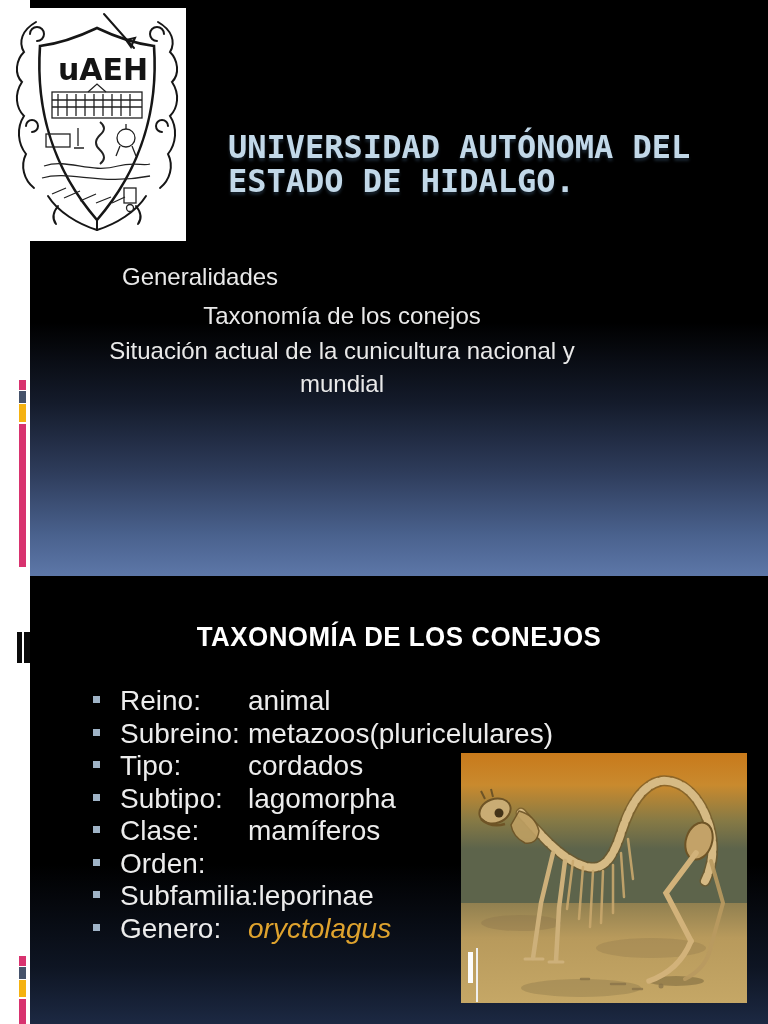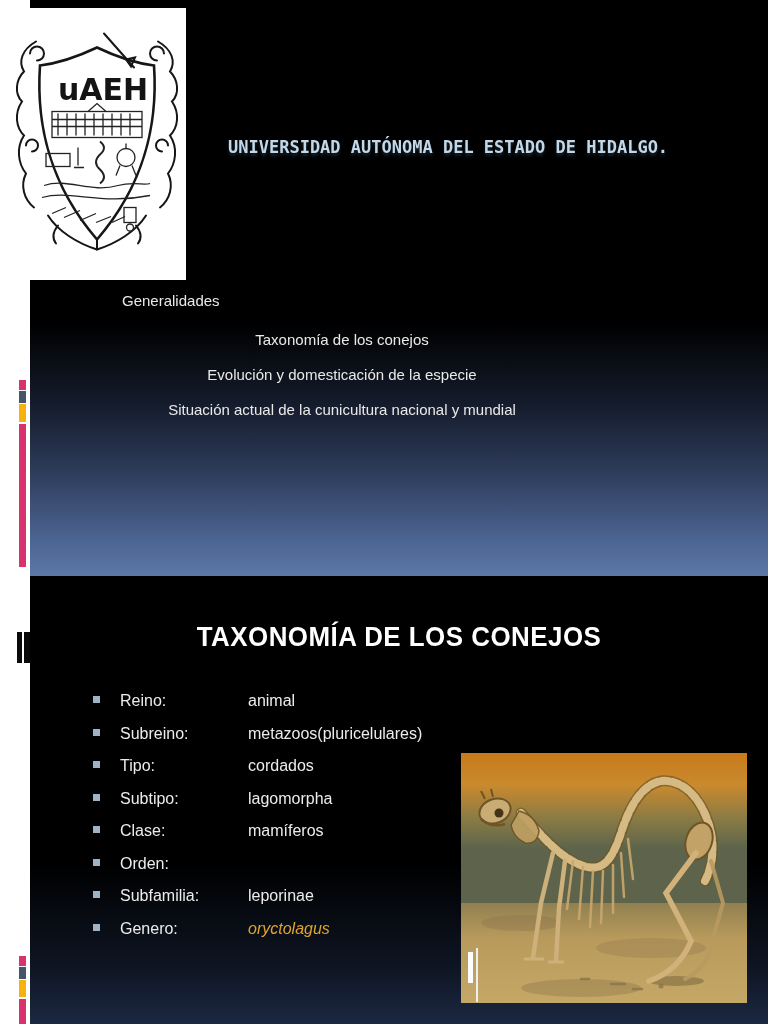--- a/index.html
+++ b/index.html
@@ -3,40 +3,40 @@
 <meta charset="utf-8">
 <style>
   html,body{margin:0;padding:0;background:#fff;}
   .page{position:relative;width:768px;height:1024px;background:#fff;overflow:hidden;
         font-family:"Liberation Sans",sans-serif;}
   .slide{position:absolute;left:30px;width:738px;height:576px;}
   .slide1{top:0;background:linear-gradient(180deg,#000 0%,#000 56%,#141b2b 70%,#2e3c5b 82%,#4a628e 93%,#5d77a8 100%);}
   .slide2{top:576px;background:linear-gradient(180deg,#000 0%,#000 50%,#0e1523 68%,#223150 82%,#3a5078 100%);}
 
   
-  .logo-box{position:absolute;left:8px;top:8px;width:178px;height:272px;background:#fff;z-index:5;}
+  .logo-box{position:absolute;left:8px;top:8px;width:178px;height:233px;background:#fff;z-index:5;}
   .logo-box svg{width:100%;height:100%;display:block;}
 
   
   .uni-title{position:absolute;left:198px;top:130px;width:520px;
-    font-family:"DejaVu Sans Mono",monospace;font-weight:bold;font-size:17px;line-height:34px;
+    font-family:"DejaVu Sans Mono",monospace;font-weight:bold;font-size:32px;line-height:34px;
     color:var(--title-blue,#c2d8e8);letter-spacing:0;
     text-shadow:0 3px 3px rgba(70,100,130,.35);}
-  .s1-text{position:absolute;left:62px;top:284px;width:500px;text-align:center;
-    color:#e9e9e9;font-size:15px;line-height:33px;font-weight:400;}
+  .s1-text{position:absolute;left:62px;top:260px;width:500px;text-align:center;
+    color:#e9e9e9;font-size:24px;line-height:33px;font-weight:400;}
   .s1-line{margin-bottom:2px;}
   .s1-line.first{text-align:left;padding-left:30px;margin-bottom:6px;}
 
   
   .s2-title{position:absolute;left:0;top:46px;width:738px;text-align:center;
     color:#fff;font-weight:bold;font-size:27px;letter-spacing:.5px;transform:scaleX(.96);}
   .skeleton-img{position:absolute;left:431px;top:177px;width:286px;height:250px;z-index:1;}
   .skeleton-img svg{width:100%;height:100%;display:block;}
   .tax-list{position:absolute;left:63px;top:109px;width:560px;z-index:2;}
-  .row{display:flex;align-items:flex-start;line-height:32.5px;font-size:16px;color:#ececec;}
+  .row{display:flex;align-items:flex-start;line-height:32.5px;font-size:28px;color:#ececec;}
   .bullet{flex:0 0 7px;width:7px;height:7px;background:var(--bullet,#9fb3c6);margin:11px 20px 0 0;}
   .label{flex:0 0 128px;white-space:nowrap;}
   .value{white-space:nowrap;}
   .value.wide{white-space:normal;max-width:325px;}
   .value.gold{color:var(--gold,#dfa32e);font-style:italic;white-space:nowrap;}
 
   
   .mark{position:absolute;left:19px;width:7px;z-index:6;}
   .m-pink{background:var(--accent-pink,#d8336f);}
   .m-slate{background:var(--accent-slate,#46536b);}
@@ -58,21 +58,20 @@
 </head>
 <body>
 
 <div class="page">
 
   <div class="slide slide1">
     <div class="uni-title">UNIVERSIDAD AUTÓNOMA DEL ESTADO DE HIDALGO.</div>
     <div class="s1-text">
       <div class="s1-line first">Generalidades</div>
       <div class="s1-line">Taxonomía de los conejos</div>
-      <div class="s1-line">Evolución y domesticación de la especie</div>
       <div class="s1-line">Situación actual de la cunicultura nacional y mundial</div>
     </div>
   </div>
 
   <div class="slide slide2">
     <div class="s2-title">TAXONOMÍA DE LOS CONEJOS</div>
 
     <div class="skeleton-img">
       <svg viewBox="0 0 286 250" preserveAspectRatio="none">
         <defs>

